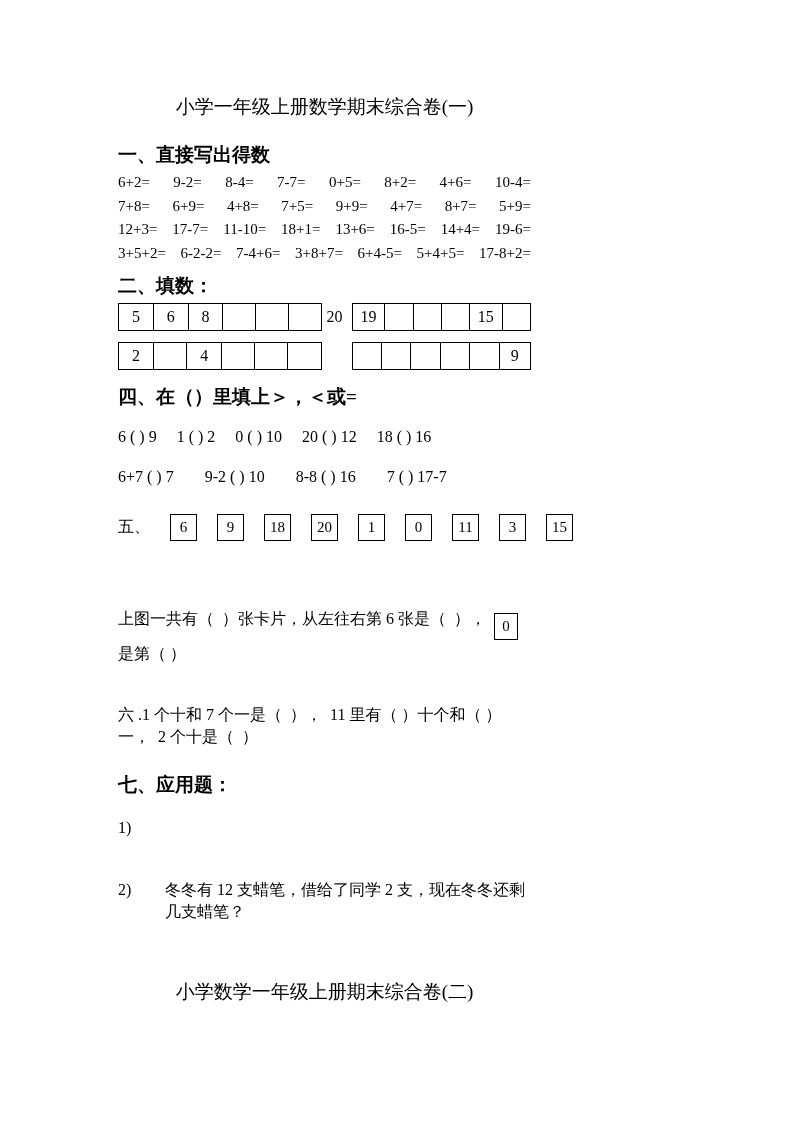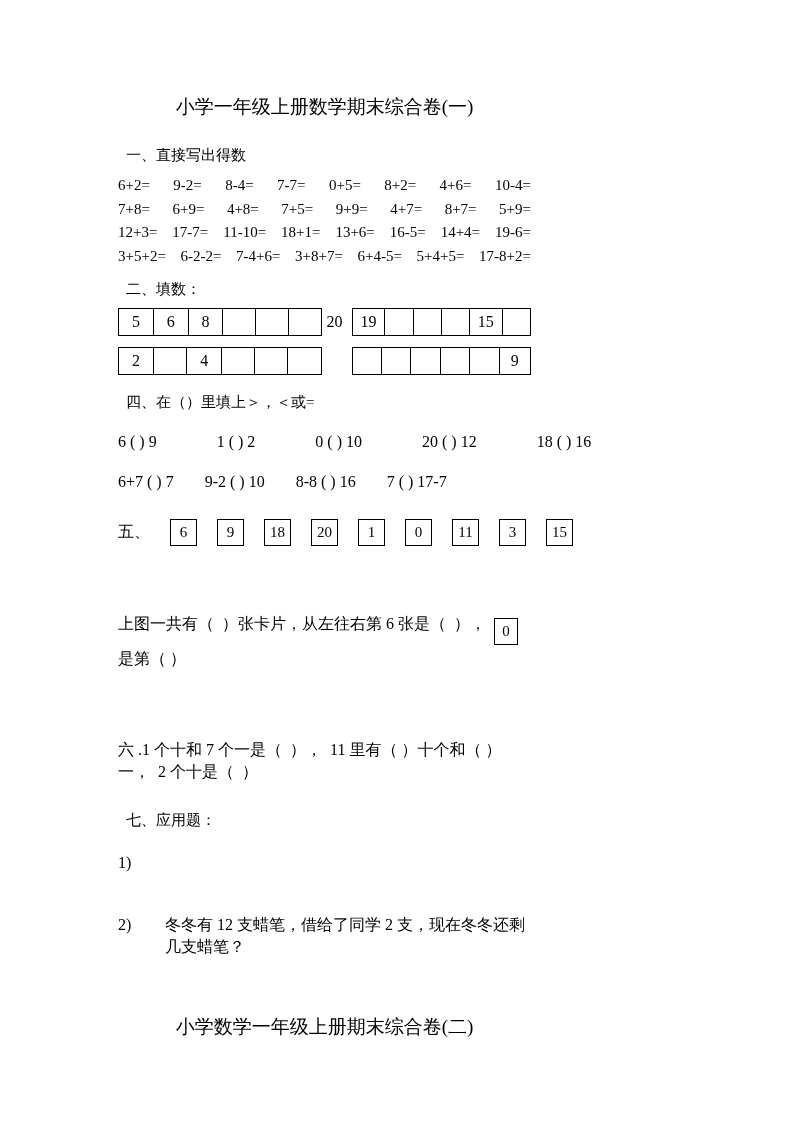--- a/index.html
+++ b/index.html
@@ -3,46 +3,46 @@
 <meta charset="utf-8">
 <style>
   * { box-sizing: border-box; }
   html, body { margin: 0; padding: 0; background: #ffffff; }
   .page {
     width: 649px; height: 1122px; background: #fff; color: #000;
     font-family: "Liberation Serif", "DejaVu Serif", serif;
     padding: 94px 118px 30px 118px; overflow: hidden; position: relative;
   }
   .title { font-size: 19px; line-height: 26px; text-align: center; font-weight: normal; margin: 0 0 24px 0; white-space: pre-wrap; }
-  .sec-heading { font-size: 15px; line-height: 22px; margin: 8px; white-space: pre-wrap; }
+  .sec-heading { font-size: 19px; line-height: 22px; margin: 0; white-space: pre-wrap; font-weight: bold; }
   .arith { margin-top: 5px; }
   .arith-row { display: flex; justify-content: space-between; font-size: 15px; line-height: 23.5px; }
   .arith-row span { white-space: pre; }
   .mt10 { margin-top: 10px; }
   .fill-row { display: flex; align-items: stretch; margin-top: 6px; }
   .fill-row.second { margin-top: 11px; }
   .fill-table { border-collapse: collapse; }
   .fill-table td { border: 1px solid #000; height: 27px; text-align: center; padding: 0 3px; font-size: 16px; vertical-align: middle; }
   .fill-table.left td { width: 42px; }
   .fill-table.right td { width: 37px; }
   .between { width: 36px; display: flex; align-items: center; justify-content: flex-start; font-size: 16px; padding-left: 5px; }
   .sec4-heading { margin-top: 16px; }
   .cmp-row { display: flex; font-size: 16px; line-height: 20px; margin-top: 20px; }
   .cmp-row.first { margin-top: 19px; }
-  .cmp-row.gap-lg { column-gap: 60px; }
+  .cmp-row.gap-lg { column-gap: 20px; }
   .cmp-row.gap-md { column-gap: 31px; }
   .cmp-row span { white-space: pre; }
   .card-row { display: flex; align-items: center; margin-top: 27px; column-gap: 20px; font-size: 16px; }
   .card-box { width: 27px; height: 27px; border: 1px solid #000; display: flex; align-items: center; justify-content: center; font-size: 15px; flex: 0 0 auto; }
   .para { font-size: 16px; line-height: 28px; margin: 0; white-space: pre-wrap; }
   .para1 { margin-top: 64px; }
   .para2 { margin-top: 30px; }
   .inline-box { display: inline-flex; width: 24px; height: 27px; border: 1px solid #000; align-items: center; justify-content: center; vertical-align: -7px; margin: 0 8px; font-size: 15px; white-space: normal; }
   .sec6-line { font-size: 16px; line-height: 22px; margin: 0; white-space: pre-wrap; }
-  .sec6-line.l1 { margin-top: 66px; }
+  .sec6-line.l1 { margin-top: 36px; }
   .sec6-line.l2 { margin-top: 19px; padding-left: 18px; }
   .sec7-heading { margin-top: 26px; }
   .app-item { display: flex; font-size: 16px; line-height: 22px; }
   .app-item.i1 { margin-top: 21px; }
   .app-item.i2 { margin-top: 40px; }
   .app-num { width: 47px; flex: 0 0 auto; }
   .app-text { white-space: pre-wrap; }
   .bottom-title { margin-top: 56px; margin-bottom: 0; }
 </style>
 </head>

